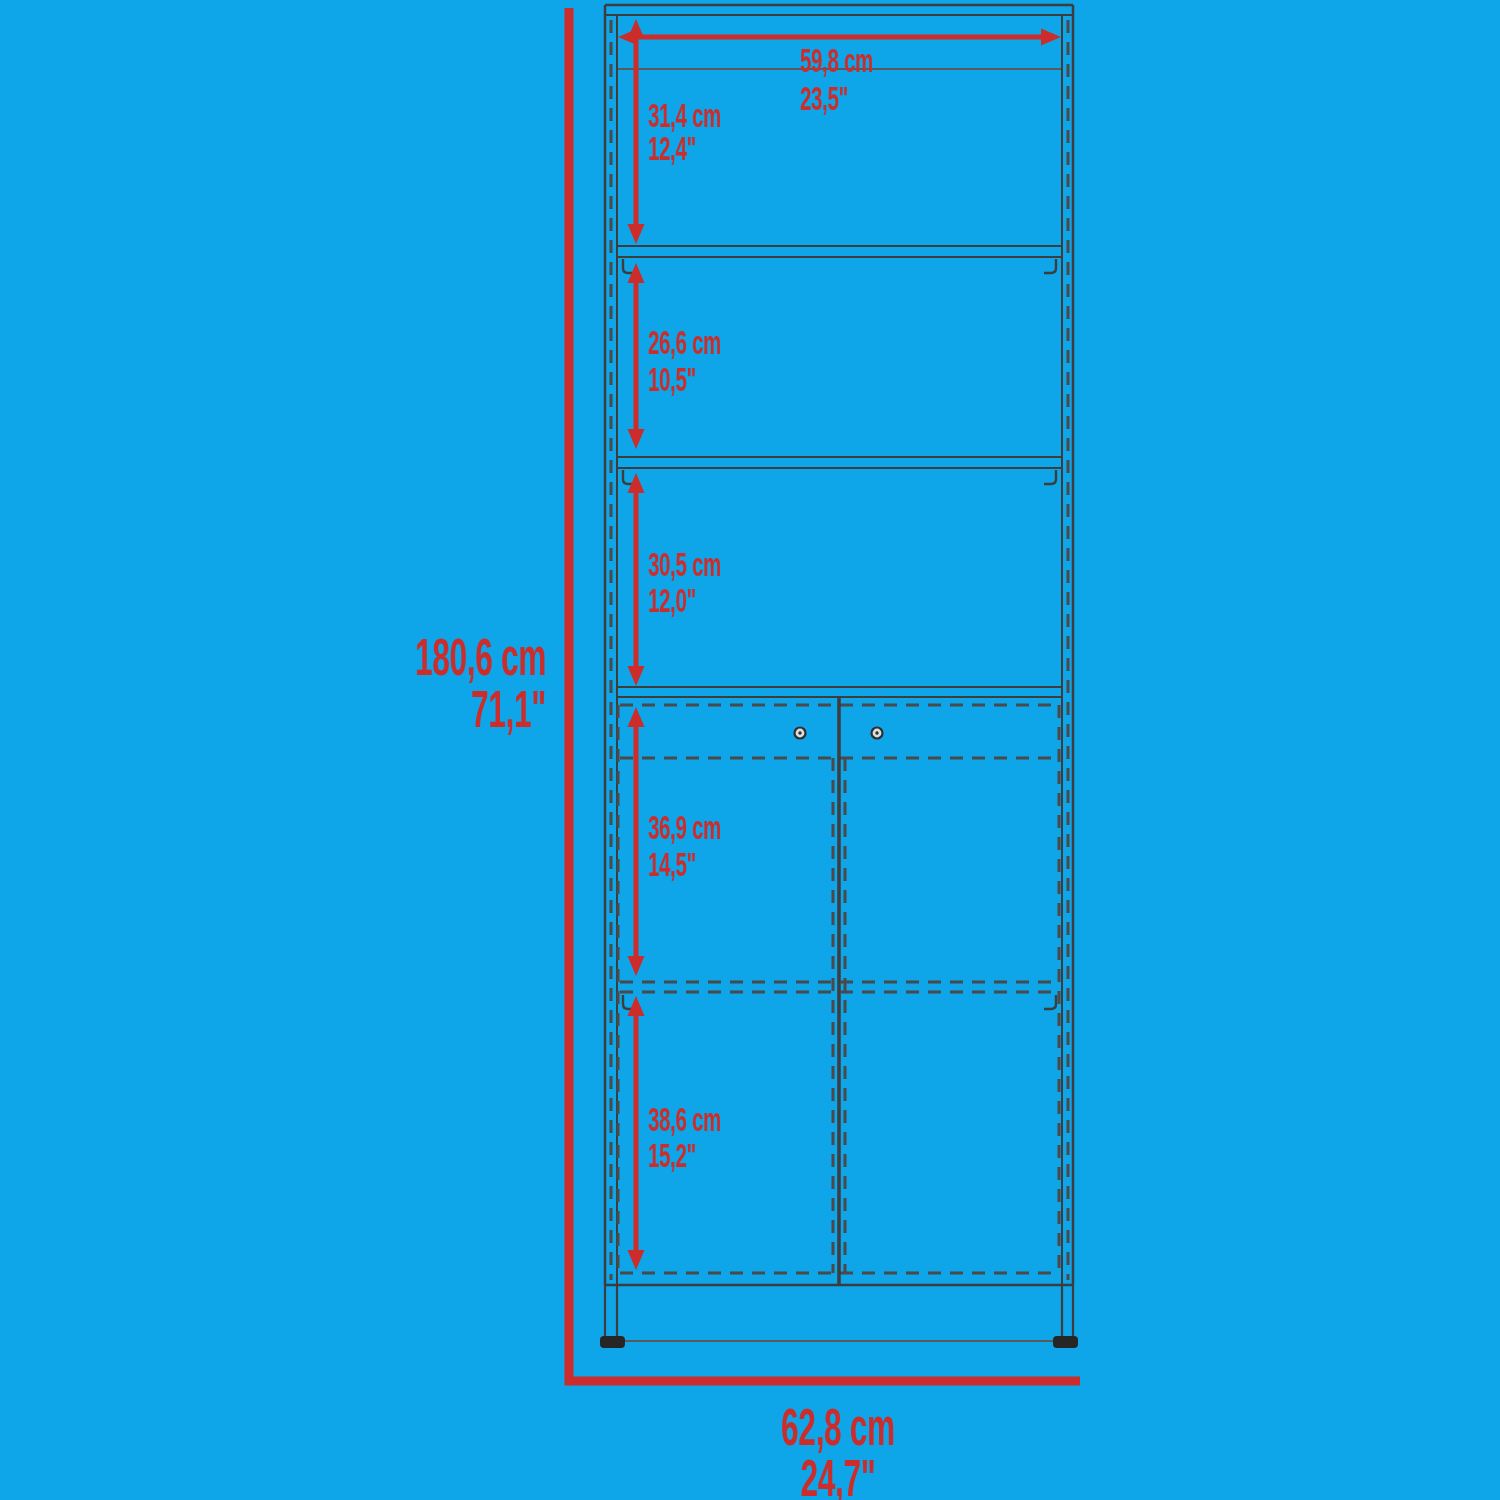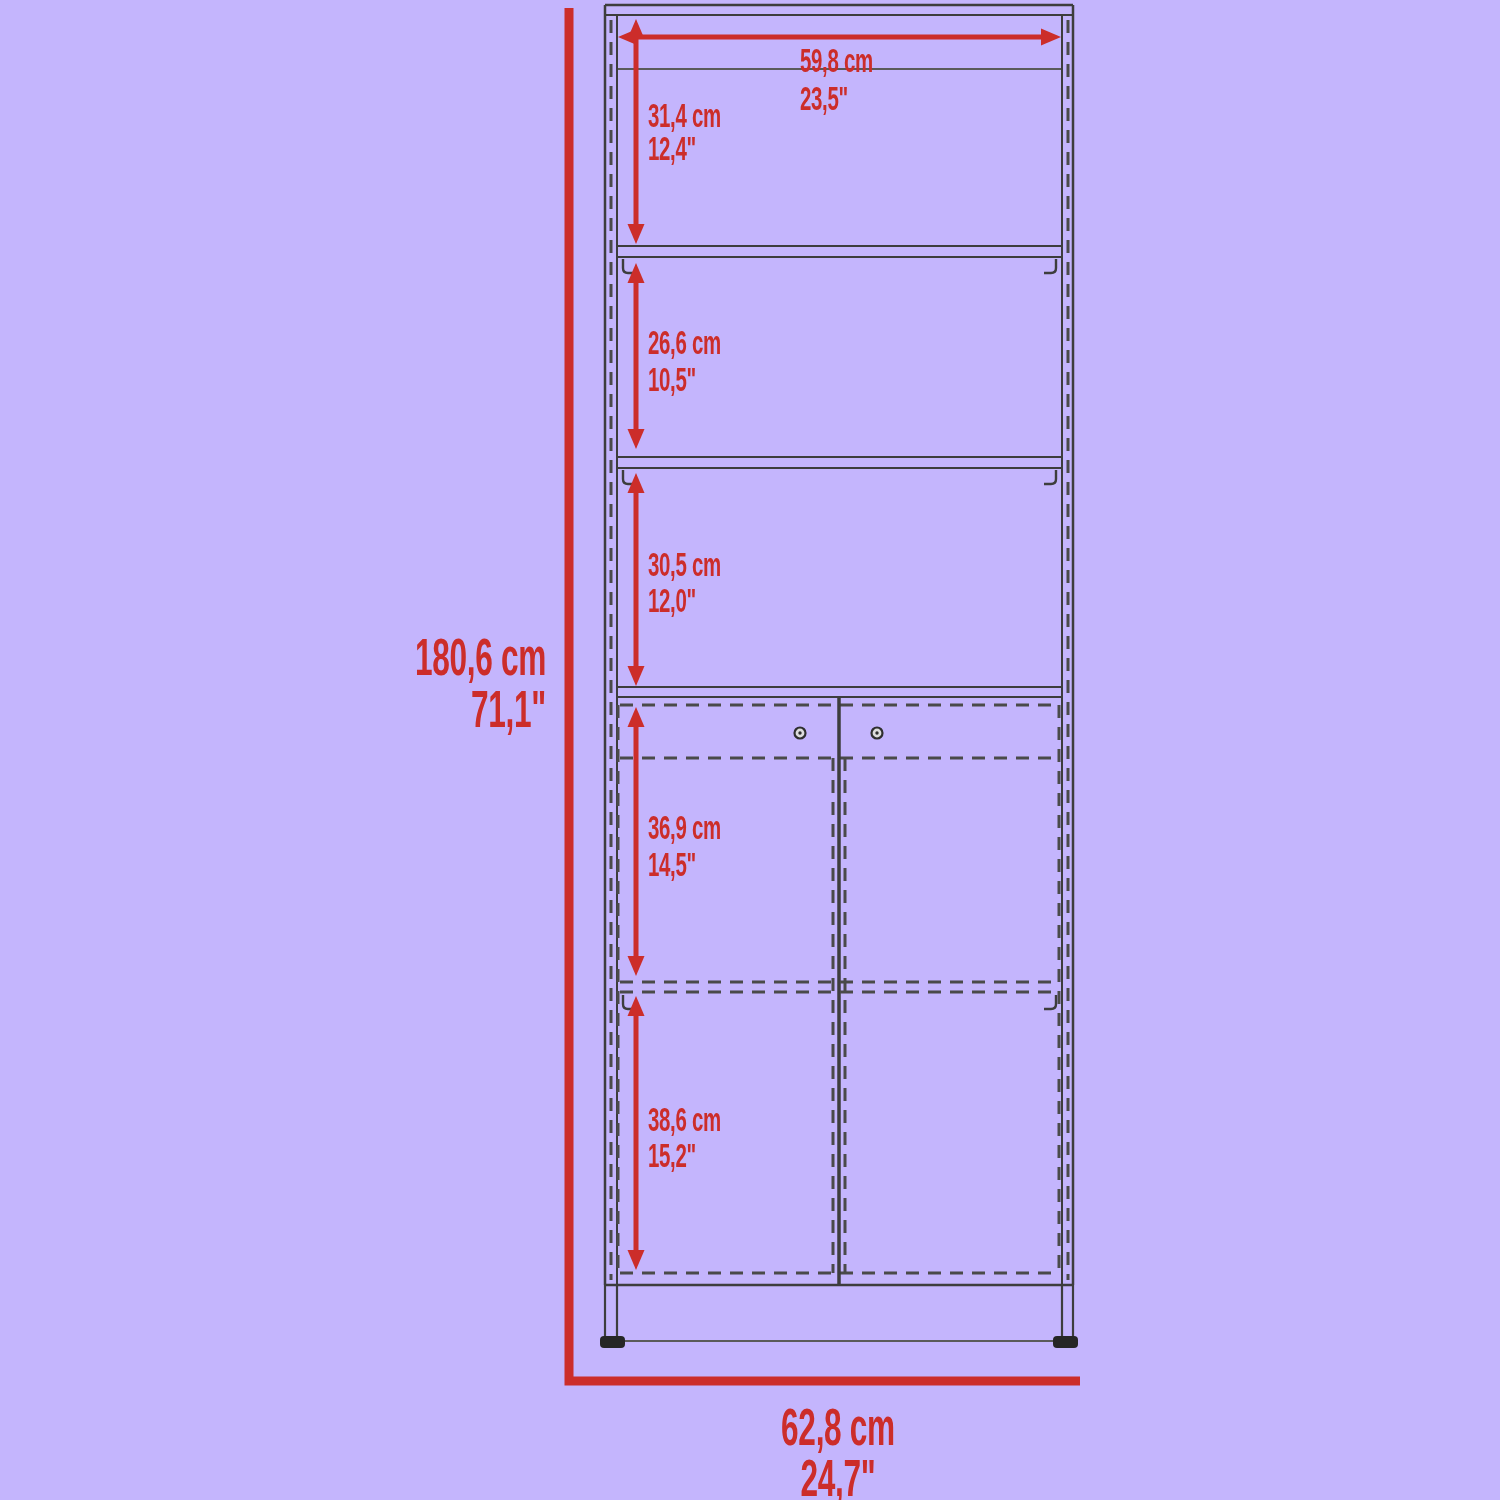--- a/index.html
+++ b/index.html
@@ -1,16 +1,16 @@
 <!DOCTYPE html>
 <html><head>
 <meta charset="utf-8">
 <style>
   html,body{margin:0;padding:0;background:#ffffff;}
-  .canvas{position:relative;width:1500px;height:1500px;background:#c4b5fd;overflow:hidden;}
+  .canvas{position:relative;width:1500px;height:1500px;background:#0ea5e9;overflow:hidden;}
   svg{display:block;}
   text{
     font-family:"Liberation Sans","DejaVu Sans",sans-serif;
     font-weight:700;
     fill:#cc2d2a;
     letter-spacing:-0.5px;
   }
   .dim-sm{font-size:33px;}
   .dim-lg{font-size:51px;}
   .outline{stroke:#3d3d3d;fill:none;}

